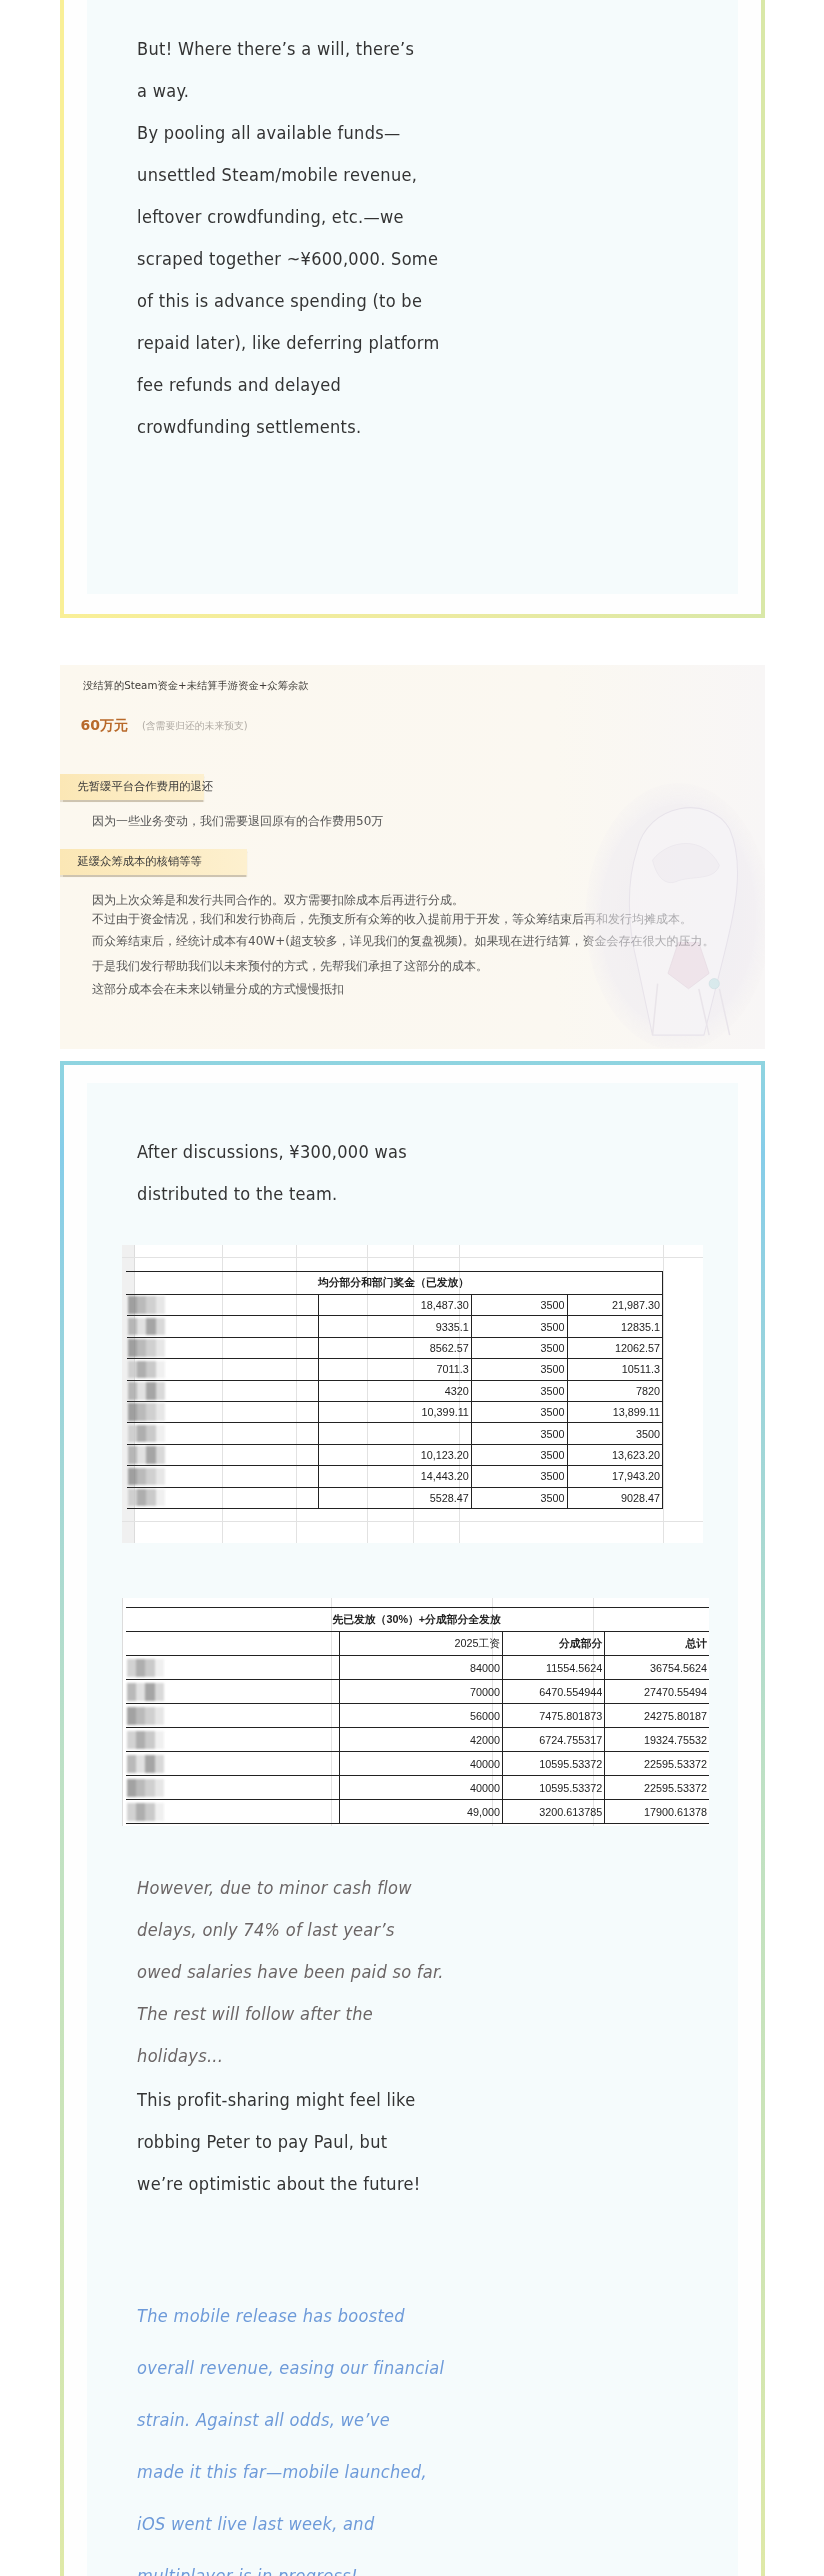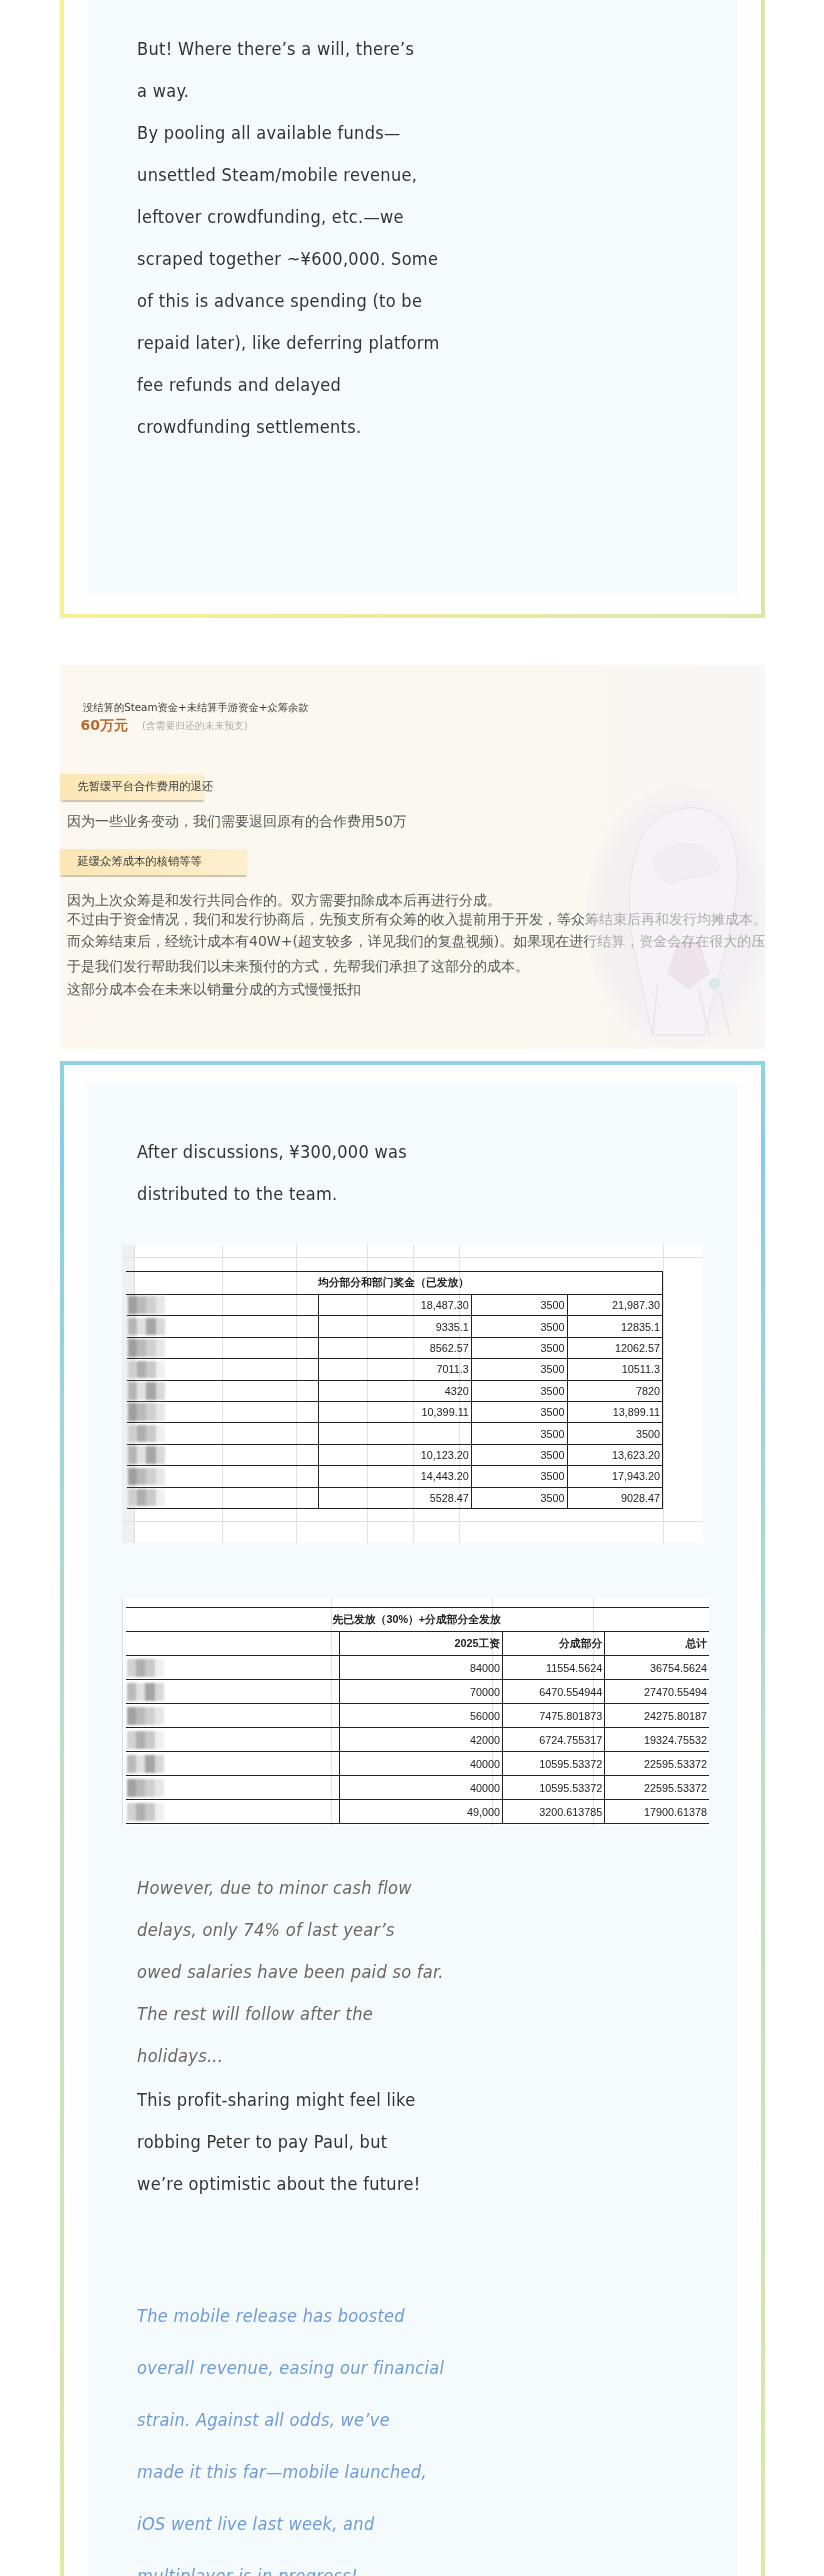--- a/index.html
+++ b/index.html
@@ -32,28 +32,28 @@
   .blue-ital { color: #6d9ad9; font-style: italic; }
   .line { display: block; white-space: nowrap; }
 
   
   #banner {
     position: absolute; left: 60px; top: 665px; width: 705px; height: 384px;
     background: linear-gradient(90deg, #fcf8ef 0%, #fbf8f1 70%, #f8f6f6 100%);
     overflow: hidden;
   }
   #banner .bt { position: absolute; white-space: nowrap; color: #4a4a4a; font-family: "DejaVu Sans", sans-serif; }
-  #banner .h1 { left: 23px; top: 36px; font-size: 10.3px; color: #3d3a36; }
+  #banner .h1 { left: 23px; top: 14px; font-size: 10.3px; color: #3d3a36; }
   #banner .amount { left: 20.6px; top: 52px; font-size: 14px; font-weight: bold; color: #b8692a; }
   #banner .amount-note { left: 82px; top: 55px; font-size: 9.8px; color: #b0aba4; }
   #banner .tag { position: absolute; left: 0; height: 26px; background: linear-gradient(90deg,#fbe7b5,#fdf0cf); box-shadow: 0 1.5px 1px rgba(120,100,60,0.35); }
   #banner .tag span { position: absolute; left: 17.5px; top: 5.2px; font-size: 11.3px; color: #3a3a3a; white-space: nowrap; }
   #banner .tag1 { top: 109px; width: 144px; }
   #banner .tag2 { top: 184px; width: 187px; }
-  #banner .body { left: 7px; font-size: 14px; color: #555; text-align: center; }
+  #banner .body { left: 32px; font-size: 12px; color: #555; text-align: center; }
   .char {
     position: absolute; left: 515px; top: 82px; width: 190px; height: 301px;
     opacity: 0.55;
   }
 
   
   .sheet {
     position: absolute; background: #fff; overflow: hidden;
   }
   #sheet1 { left: 122px; top: 1245px; width: 581px; height: 298px; }
@@ -283,21 +283,21 @@
         <col style="width:161px">
         <col style="width:101px">
         <col style="width:103px">
       </colgroup>
     <tbody id="t2body">
       <tr style="height: 24px;">
           <td class="title" colspan="4" style="border-left:none;border-right:none;">先已发放（30%）+分成部分全发放</td>
         </tr>
       <tr style="height: 24px;">
         <td class="name" style="font-weight:bold"></td>
-        <td style="font-weight:bold">2025工资</td>
+        <td style="font-weight:normal">2025工资</td>
         <td style="font-weight:bold">分成部分</td>
         <td style="font-weight:bold; border-right:none;">总计</td>
       </tr>
     <tr style="height: 24px;">
           <td class="name">
             <span class="blur b2"></span>
           </td>
           <td>84000</td>
           <td>11554.5624</td>
           <td style="border-right: none;">36754.5624</td>

